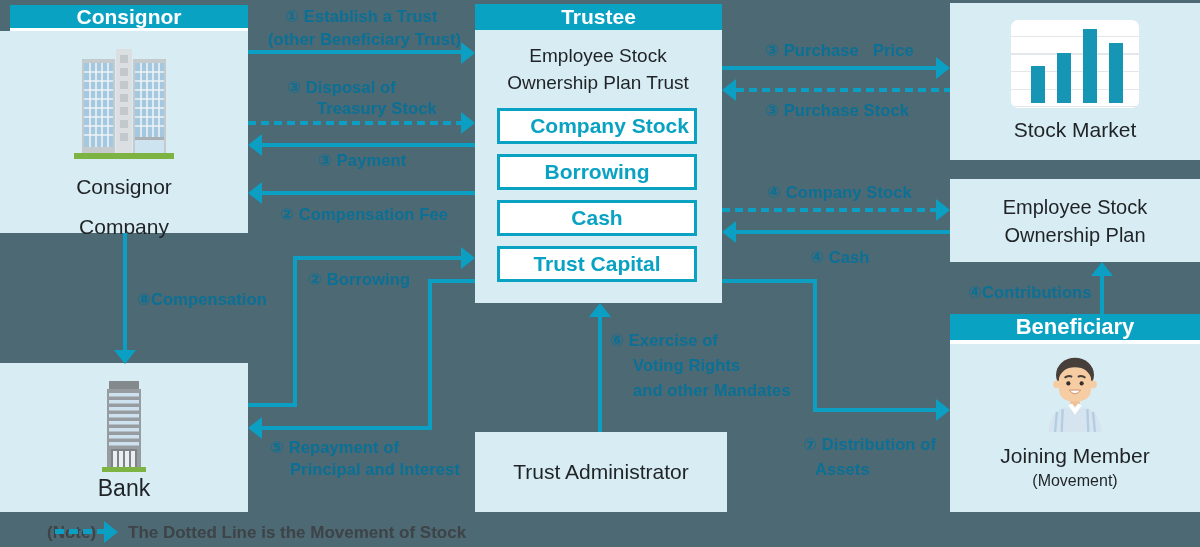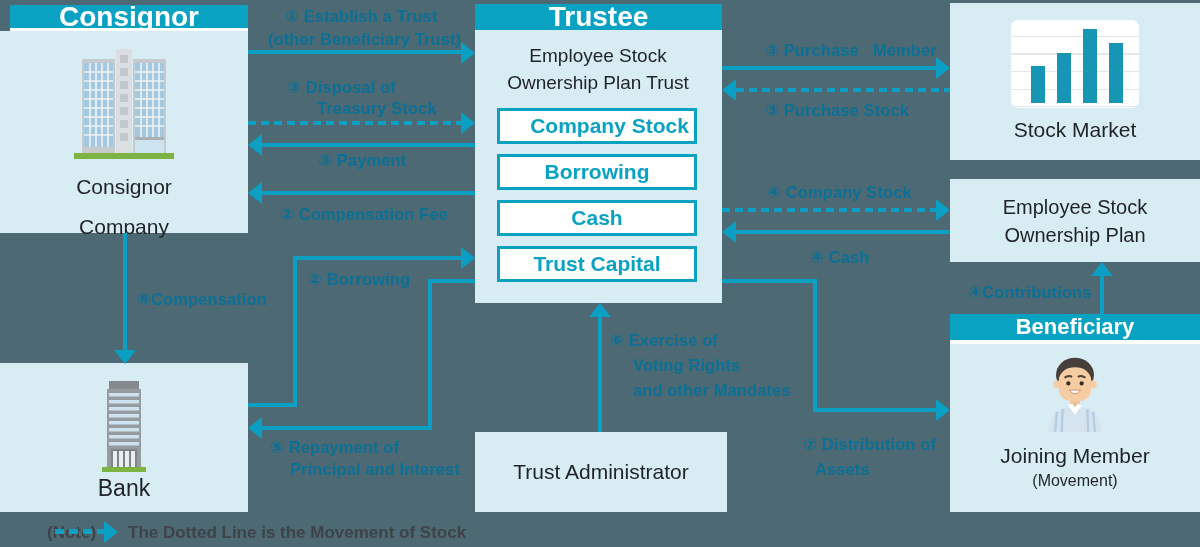--- a/index.html
+++ b/index.html
@@ -13,21 +13,21 @@
   }
   html,body{margin:0;padding:0;background:#333;}
   #stage{
     position:relative;width:1200px;height:547px;overflow:hidden;
     background:var(--bg);
     font-family:"Liberation Sans","DejaVu Sans",sans-serif;
   }
   .panel{position:absolute;background:var(--light);}
   .hdr{
     position:absolute;background:var(--teal);color:#fff;font-weight:bold;
-    display:flex;align-items:center;justify-content:center;font-size:28px;
+    display:flex;align-items:center;justify-content:center;font-size:21px;
   }
   .blk{color:var(--ink);}
   .ctr{text-align:center;}
   .lbl{
     position:absolute;color:var(--lblc);font-weight:700;font-size:16.5px;
     white-space:pre;letter-spacing:.1px;line-height:1;
   }
   .hl{position:absolute;height:4px;background:var(--arrow);}
   .vl{position:absolute;width:4px;background:var(--arrow);}
   .hd{position:absolute;height:4px;
@@ -227,21 +227,21 @@
   <div class="vl" style="left:813px;top:279px;height:133px;"></div>
   <div class="hl" style="left:813px;top:408px;width:123px;"></div>
   <div class="ah ah-r" style="left:936px;top:399px;"></div>
 
   <span class="lbl" style="left:285px;top:8px;">① Establish a Trust</span>
   <span class="lbl" style="left:268px;top:31px;">(other Beneficiary Trust)</span>
   <span class="lbl" style="left:287px;top:79px;">③ Disposal of</span>
   <span class="lbl" style="left:317px;top:100px;">Treasury Stock</span>
   <span class="lbl" style="left:318px;top:152px;">③ Payment</span>
   <span class="lbl" style="left:280px;top:206px;">② Compensation Fee</span>
-  <span class="lbl" style="left:765px;top:42px;">③ Purchase   Member</span>
+  <span class="lbl" style="left:765px;top:42px;">③ Purchase   Price</span>
   <span class="lbl" style="left:765px;top:102px;">③ Purchase Stock</span>
   <span class="lbl" style="left:767px;top:184px;">④ Company Stock</span>
   <span class="lbl" style="left:810px;top:249px;">④ Cash</span>
   <span class="lbl" style="left:968px;top:284px;">④Contributions</span>
   <span class="lbl" style="left:137px;top:291px;">⑧Compensation</span>
   <span class="lbl" style="left:308px;top:271px;">② Borrowing</span>
   <span class="lbl" style="left:270px;top:439px;">⑤ Repayment of</span>
   <span class="lbl" style="left:290px;top:461px;">Principal and Interest</span>
   <span class="lbl" style="left:610px;top:332px;">⑥ Exercise of</span>
   <span class="lbl" style="left:633px;top:357px;">Voting Rights</span>

